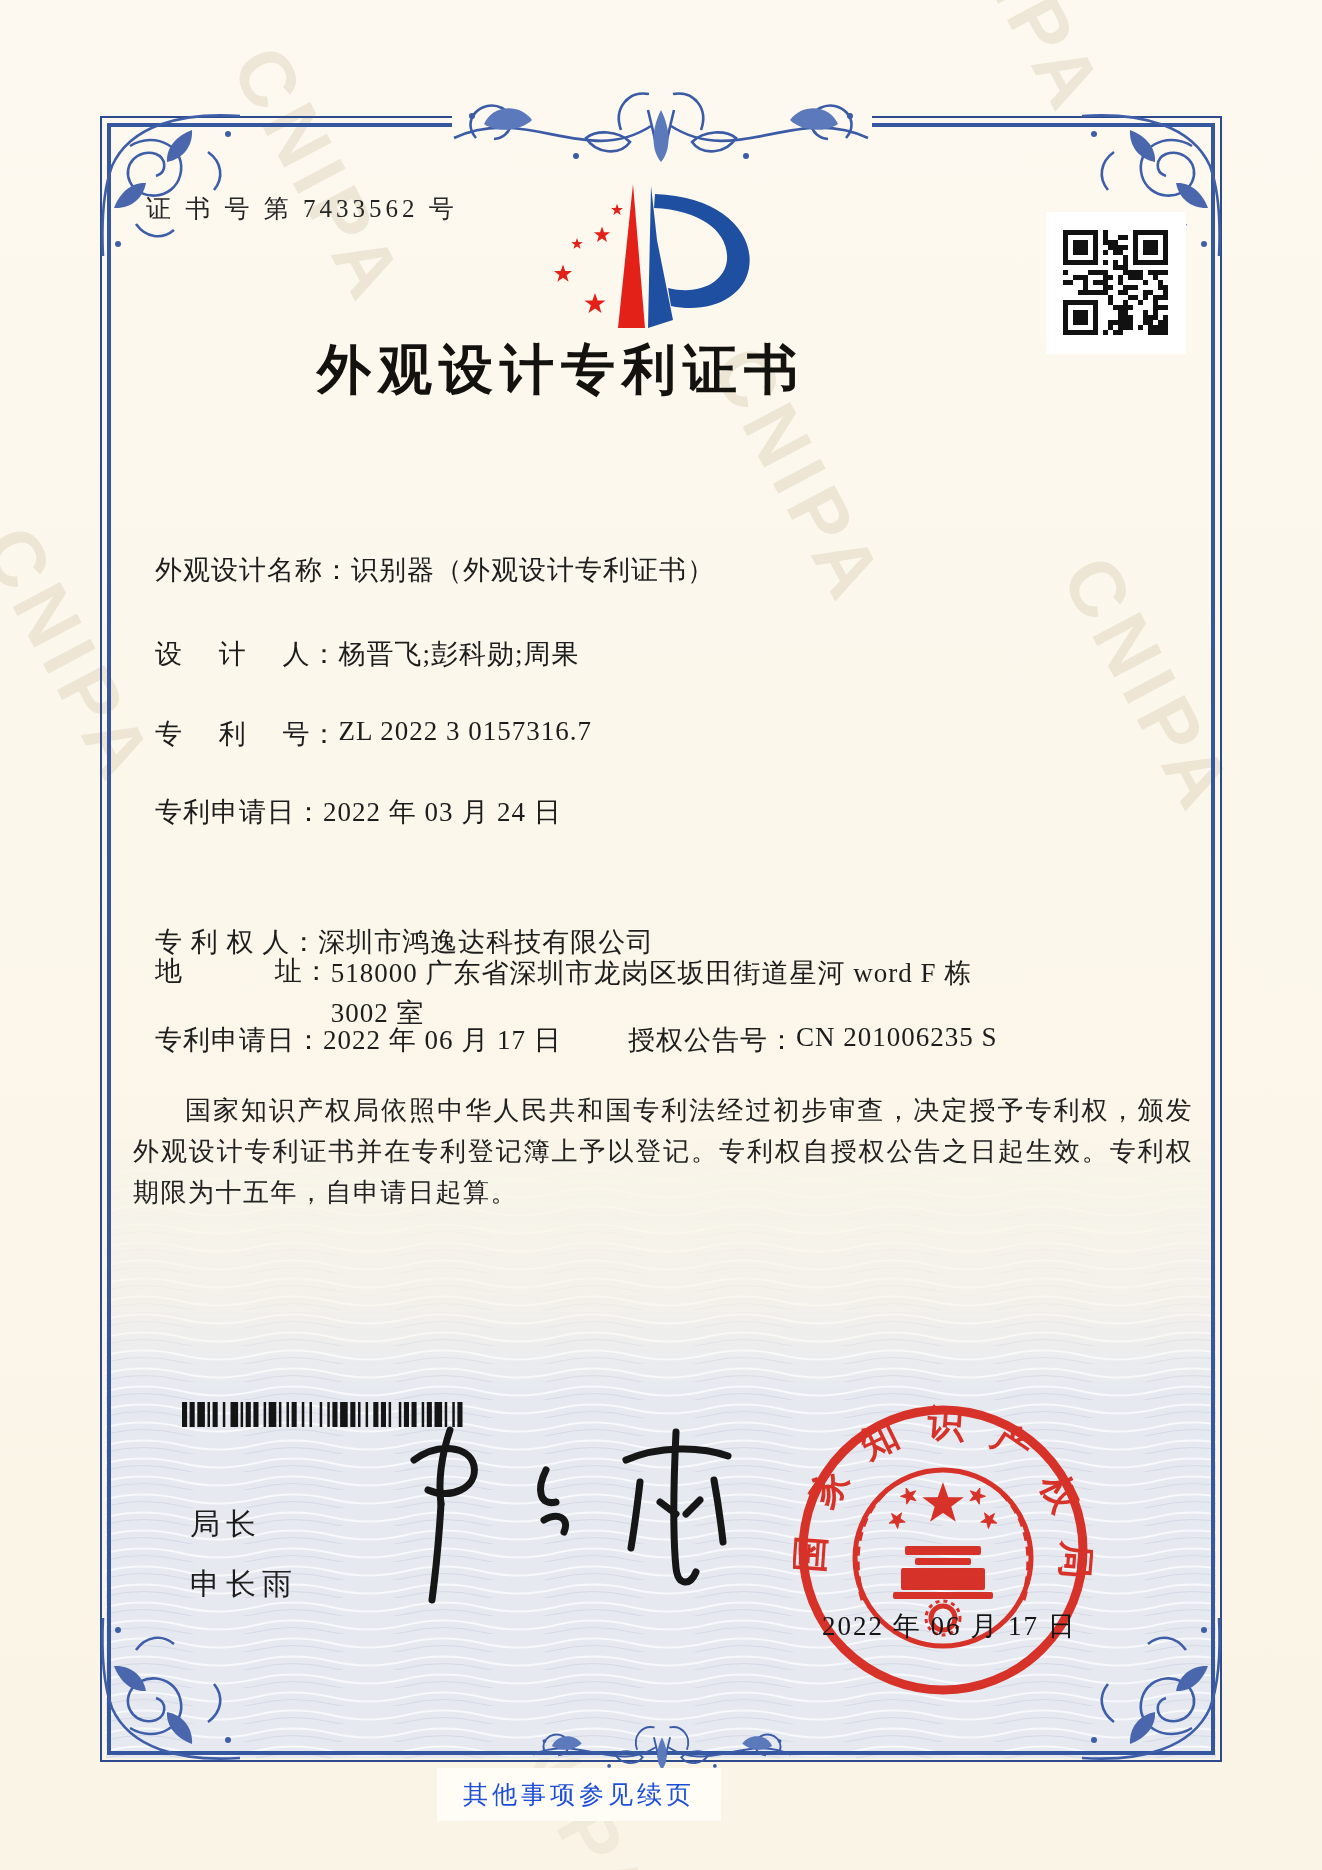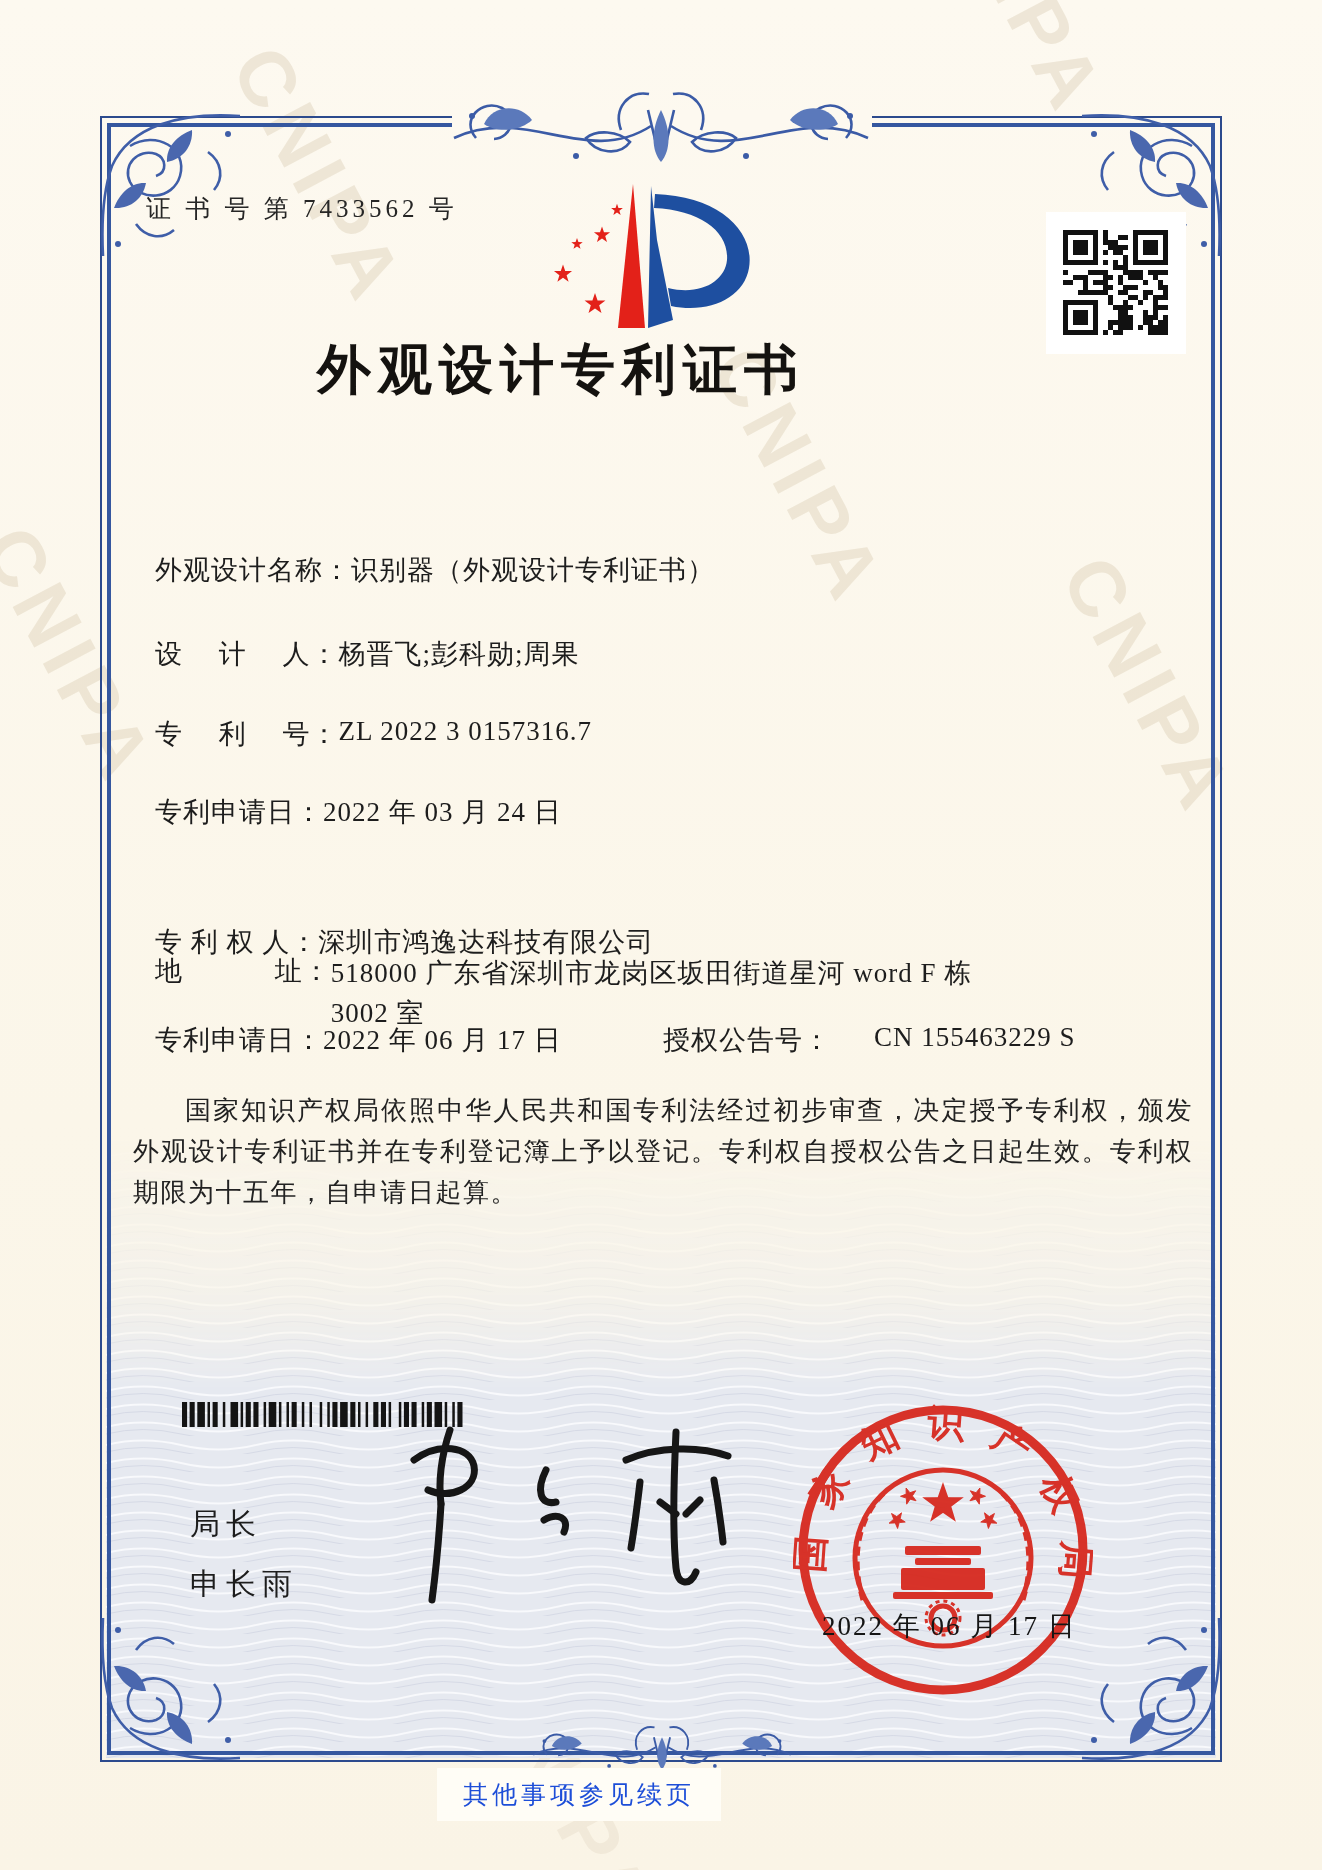--- a/index.html
+++ b/index.html
@@ -30,21 +30,21 @@
   .logo{position:absolute;left:505px;top:180px;width:270px;height:155px;z-index:5;}
   .qr-box{position:absolute;left:1046px;top:212px;width:140px;height:142px;background:#ffffff;z-index:5;}
   .qr-box svg{position:absolute;left:17px;top:18px;}
   .doc-title{position:absolute;left:100px;top:334px;width:922px;text-align:center;
         font-size:54px;font-weight:bold;letter-spacing:7px;color:#14120f;z-index:5;}
   
   .field{position:absolute;left:155px;font-size:27px;letter-spacing:1px;color:#1d1d1d;z-index:5;display:flex;}
   .f-label{white-space:pre;flex:none;}
   .f-value{white-space:pre-wrap;}
   .addr .f-value{width:690px;line-height:40px;}
-  .grant2{left:663px;gap:43px;}
+  .grant2{left:628px;}
   
   .body-par{position:absolute;left:133px;width:1060px;font-size:26px;line-height:41px;
         letter-spacing:1.5px;text-align:justify;text-indent:2em;color:#222;z-index:5;margin:0;}
   
   .barcode{position:absolute;left:182px;top:1402px;z-index:5;}
   
   .sig-title{position:absolute;left:190px;top:1504px;font-family:"Liberation Sans","DejaVu Sans",sans-serif;
         font-size:30px;letter-spacing:6px;color:#1d1d1d;z-index:5;}
   .sig-name{position:absolute;left:190px;top:1564px;font-family:"Liberation Sans","DejaVu Sans",sans-serif;
         font-size:30px;letter-spacing:6px;color:#1d1d1d;z-index:5;}
@@ -419,21 +419,21 @@
   <div class="field addr" style="top:953px;">
     <span class="f-label">地　　　 址：</span>
     <span class="f-value">518000 广东省深圳市龙岗区坂田街道星河 word F 栋 3002 室</span>
   </div>
   <div class="field" style="top:1022px;">
     <span class="f-label">专利申请日：</span>
     <span class="f-value">2022 年 06 月 17 日</span>
   </div>
   <div class="field grant2" style="top:1022px;">
     <span class="f-label">授权公告号：</span>
-    <span class="f-value">CN 155463229 S</span>
+    <span class="f-value">CN 201006235 S</span>
   </div>
 
   <p class="body-par" style="top:1090px;">国家知识产权局依照中华人民共和国专利法经过初步审查，决定授予专利权，颁发外观设计专利证书并在专利登记簿上予以登记。专利权自授权公告之日起生效。专利权期限为十五年，自申请日起算。</p>
 
   <svg class="barcode" id="barcodesvg" width="292" height="25">
       <rect x="0.0" y="0" width="5.1" height="25" fill="#141414"></rect>
       <rect x="7.6" y="0" width="5.1" height="25" fill="#141414"></rect>
       <rect x="15.3" y="0" width="7.6" height="25" fill="#141414"></rect>
       <rect x="25.5" y="0" width="2.5" height="25" fill="#141414"></rect>
       <rect x="30.6" y="0" width="5.1" height="25" fill="#141414"></rect>

